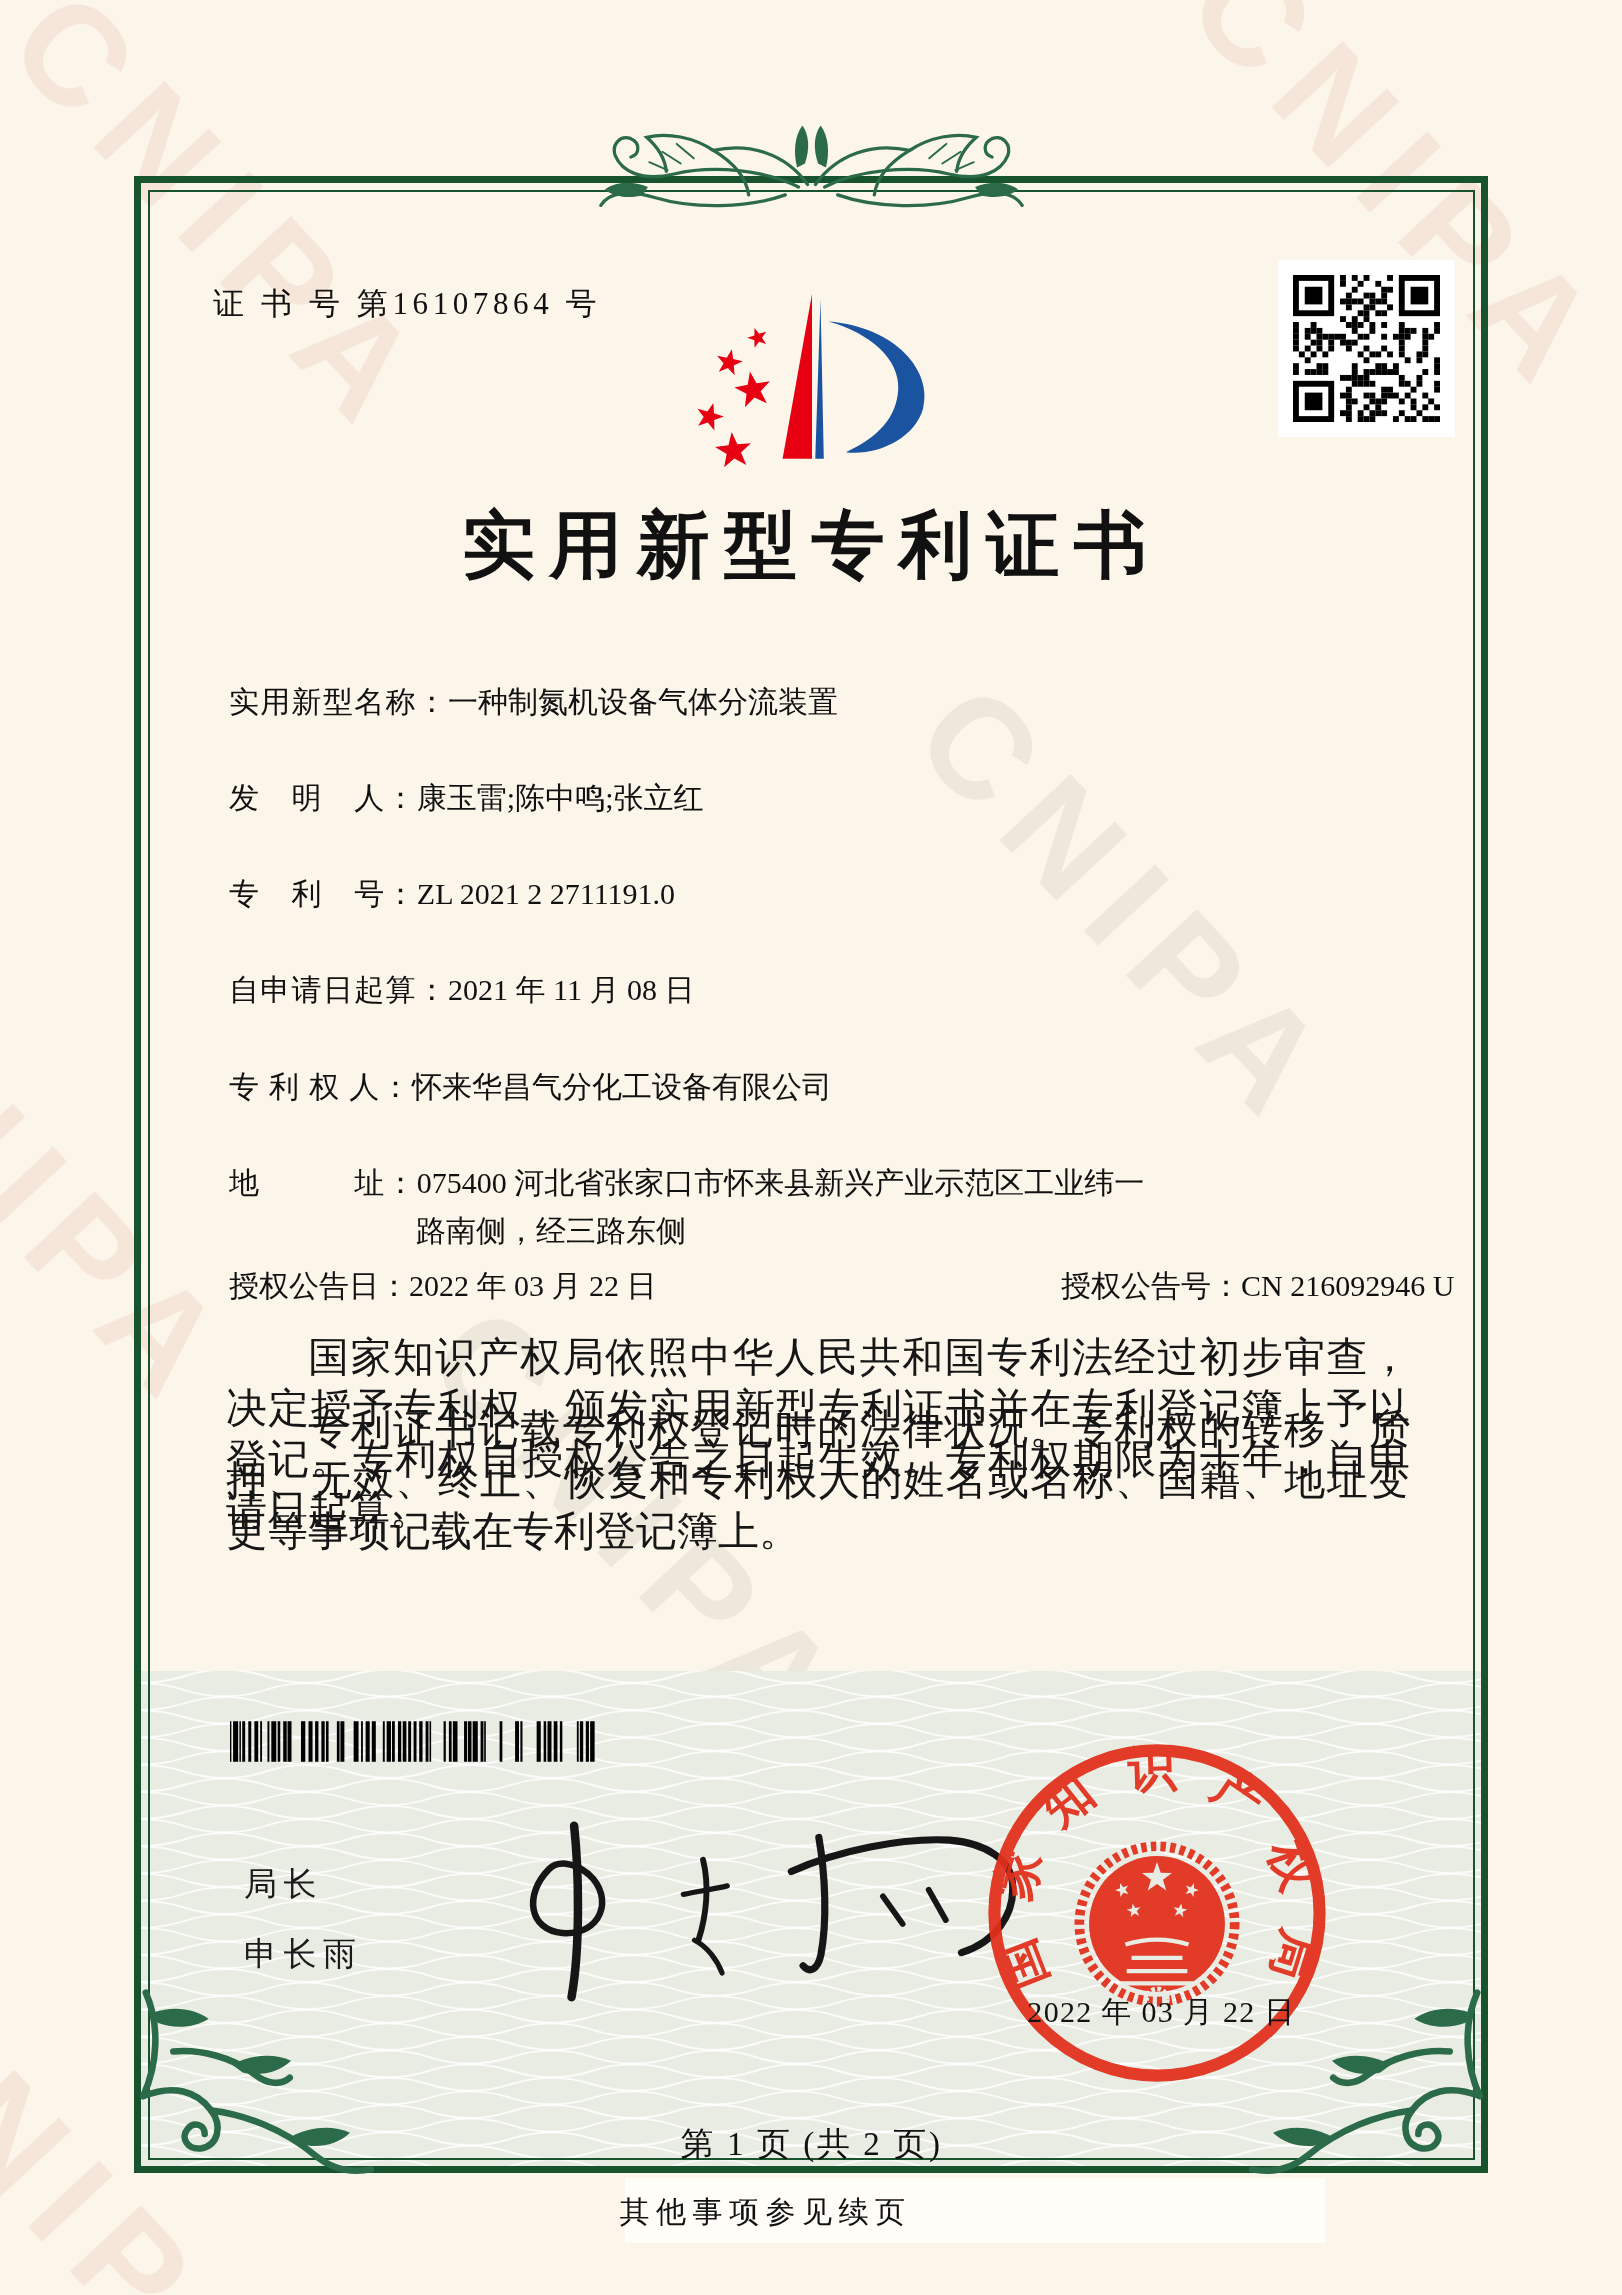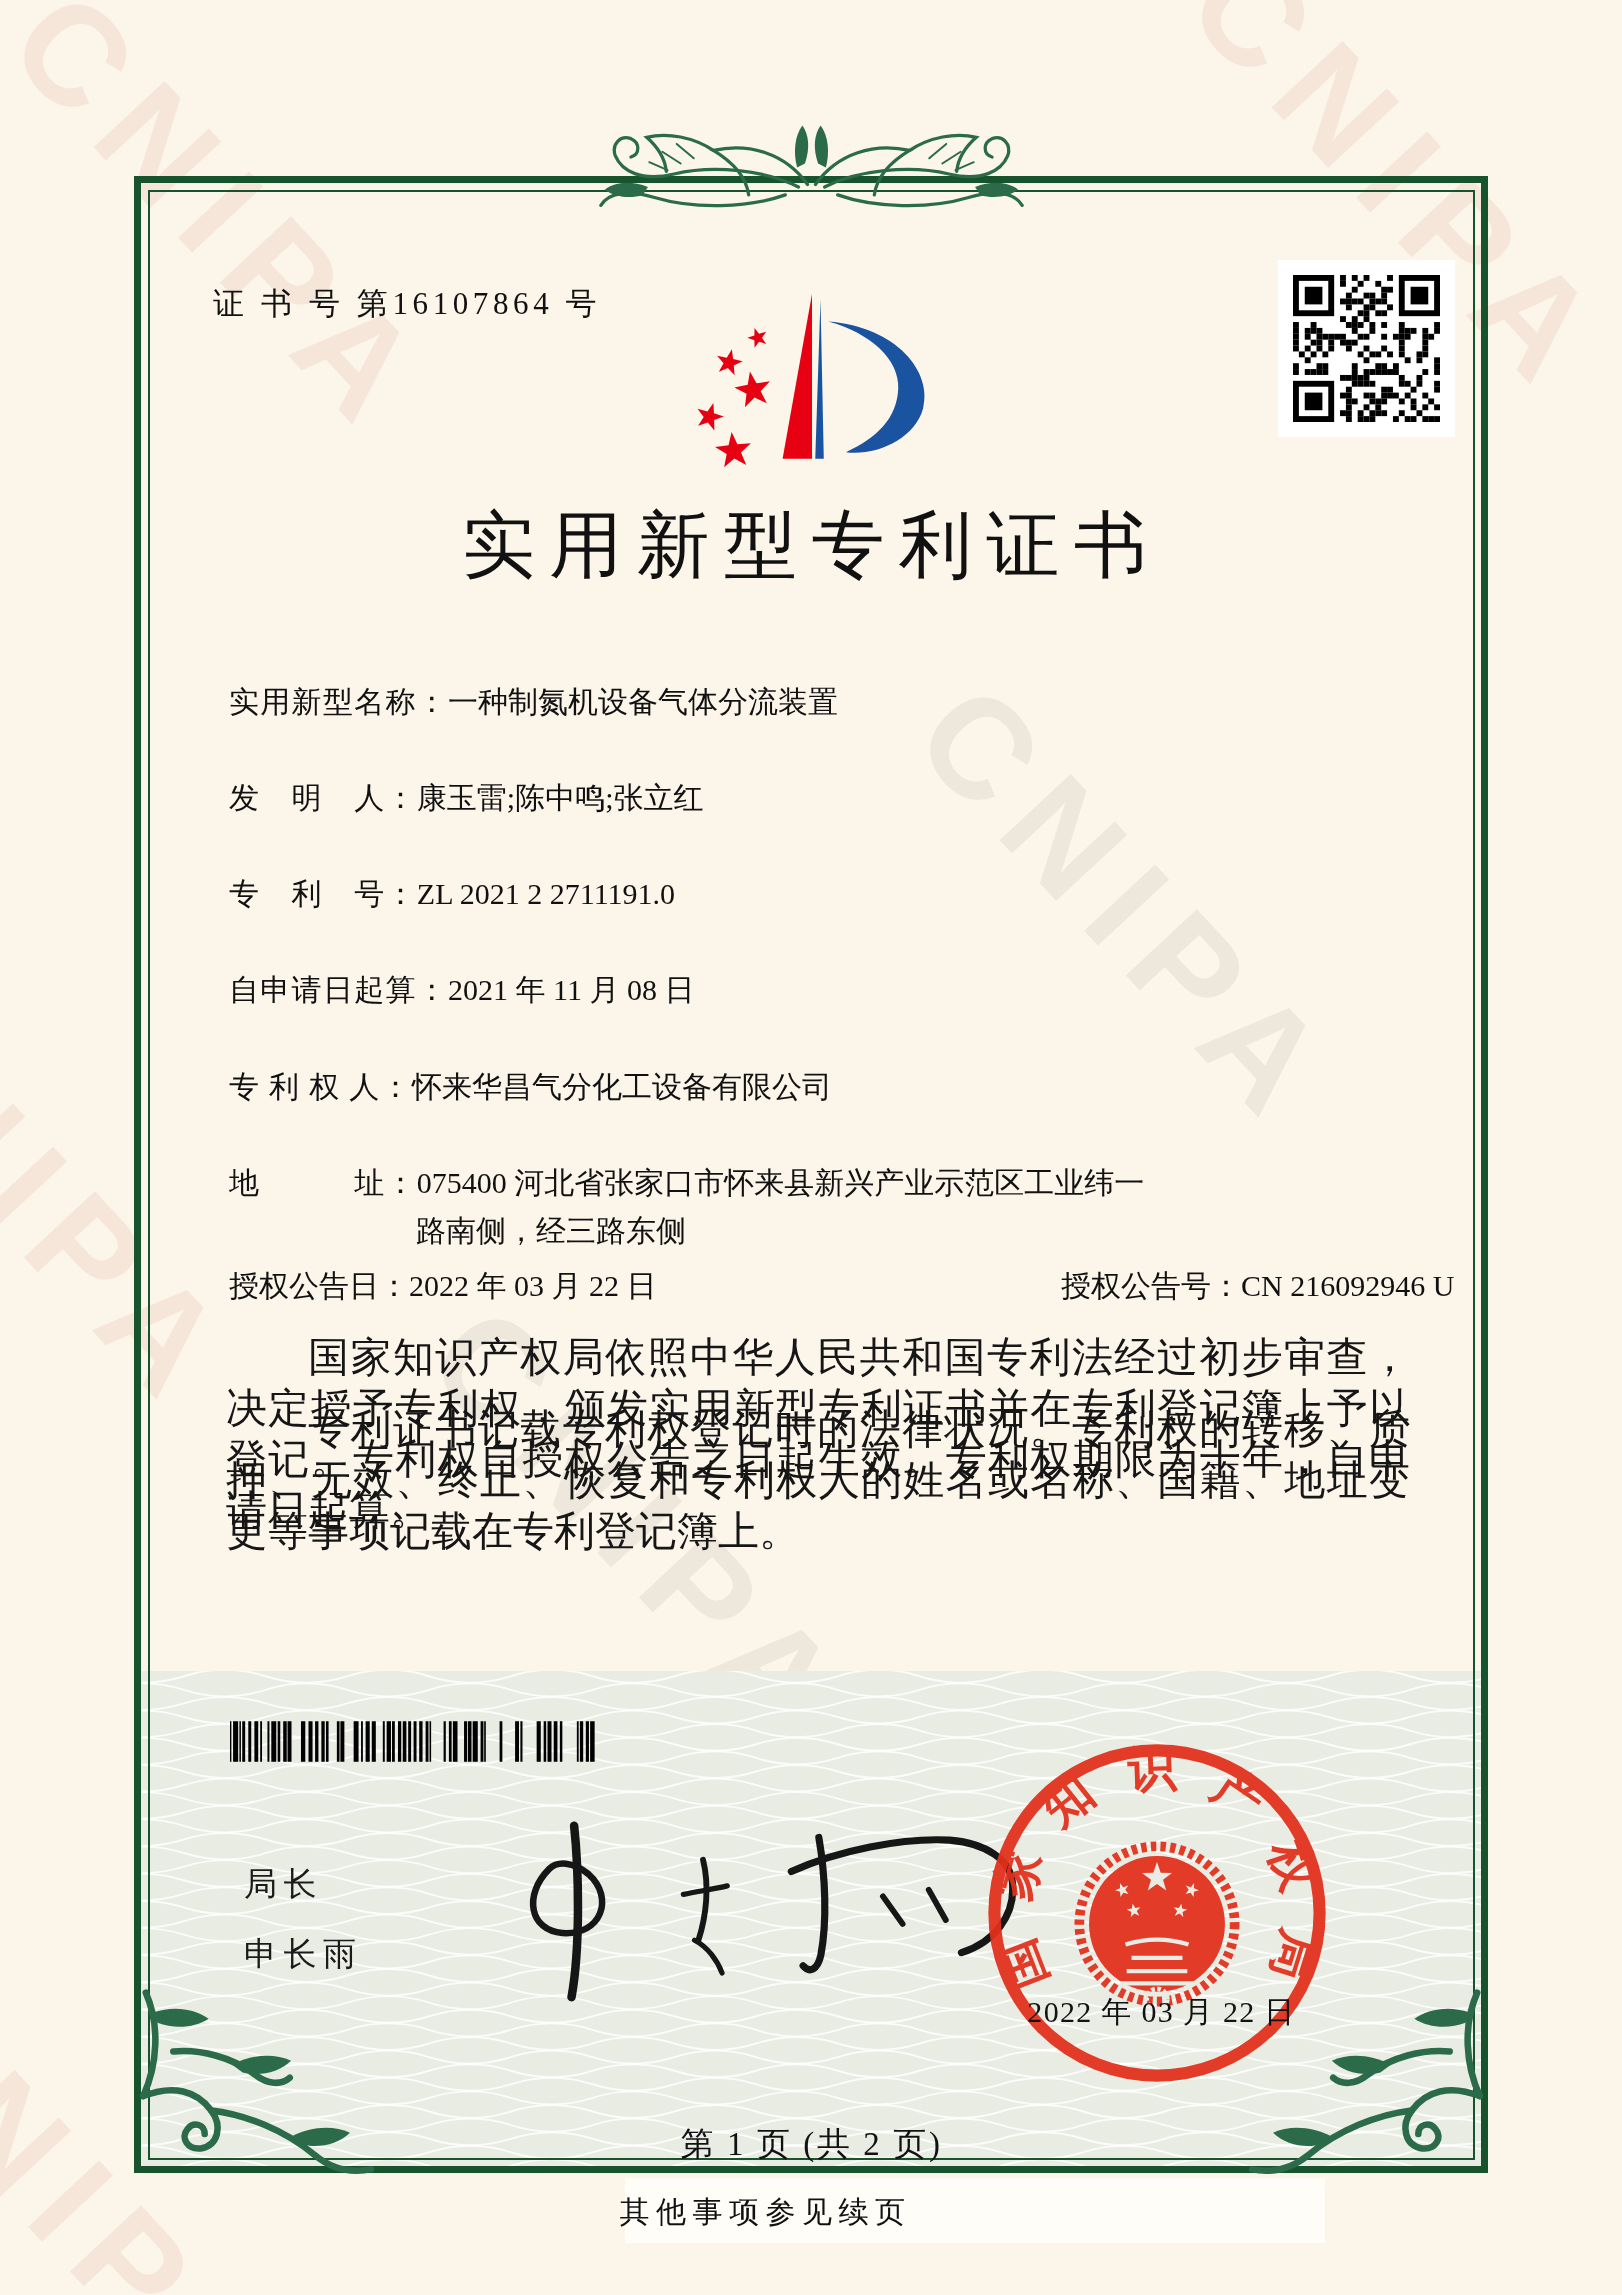--- a/index.html
+++ b/index.html
@@ -12,21 +12,21 @@
   .wm.pink{color:rgba(220,140,115,0.14);}
   
   .band{position:absolute;left:141px;top:1671px;width:1340px;height:497px;background:#e9ece3;z-index:1;}
   
   .frame-outer{position:absolute;left:134px;top:176px;width:1340px;height:1983px;
                border:7.2px solid #17532c;z-index:3;pointer-events:none;}
   .frame-inner{position:absolute;left:6.5px;top:6.5px;right:6.5px;bottom:6.5px;border:2.6px solid #17532c;}
   
   .abs{position:absolute;z-index:4;}
   .cert-no{left:213px;top:283px;font-size:31px;letter-spacing:4.6px;}
-  .title{left:134px;width:1355px;top:497px;font-size:73px;font-weight:normal;
+  .title{left:134px;width:1355px;top:497px;font-size:73px;font-weight:bold;
          letter-spacing:14.4px;text-align:center;}
   .row{position:absolute;left:229px;z-index:4;font-size:30px;white-space:nowrap;}
   .row .flabel{letter-spacing:1.3px;}
   .addr2{position:absolute;left:416px;z-index:4;font-size:30px;}
   .grant2{position:absolute;left:832px;top:0;}
   .para{position:absolute;left:226px;width:1184px;z-index:4;font-size:41px;line-height:51px;
         text-indent:2em;text-align:justify;color:#161616;}
   .director{position:absolute;left:244px;z-index:4;font-size:33px;letter-spacing:6.5px;
             font-family:"Liberation Sans","DejaVu Sans",sans-serif;color:#1b1b1b;}
   .page-ind{left:134px;width:1355px;top:2098px;text-align:center;font-size:33px;letter-spacing:2.6px;z-index:4;margin-top:24px;}

